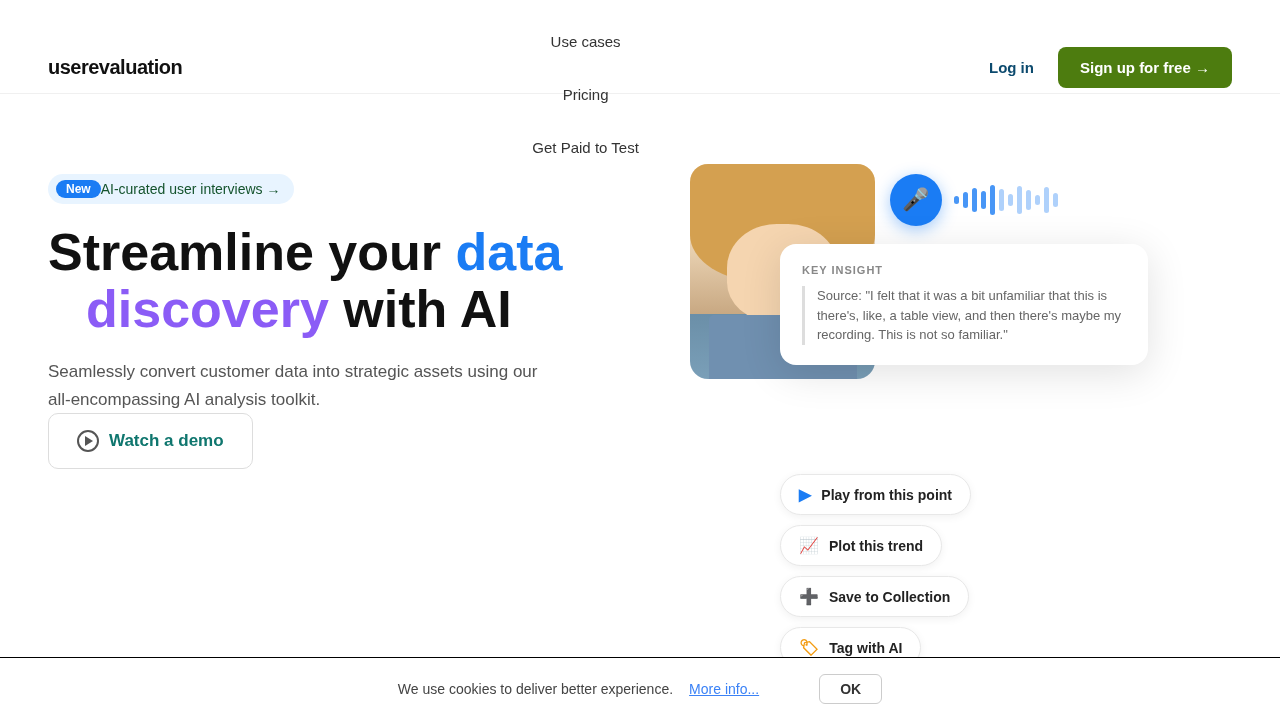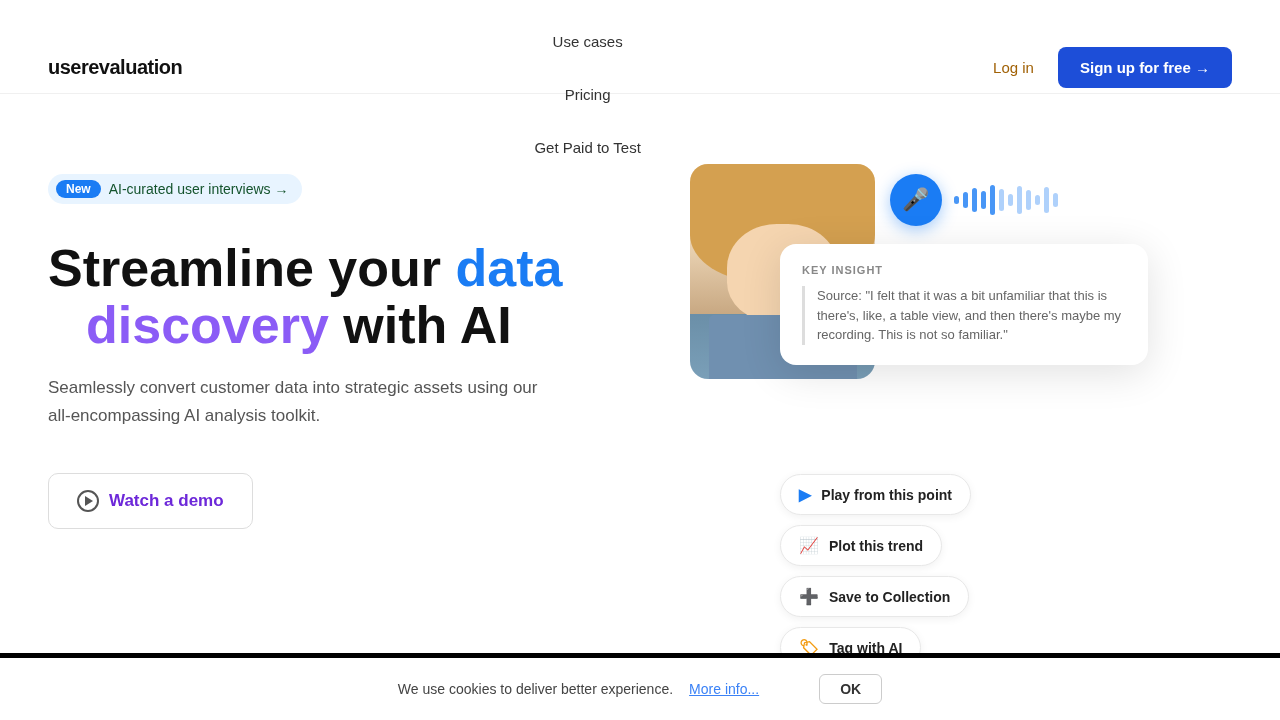--- a/index.html
+++ b/index.html
@@ -4,36 +4,36 @@
   <style>
     * { margin: 0; padding: 0; box-sizing: border-box; }
     body { font-family: -apple-system, BlinkMacSystemFont, 'Segoe UI', sans-serif; background: #fff; width: 1280px; height: 720px; overflow: hidden; position: relative; }
 
     
     nav { display: flex; align-items: center; justify-content: space-between; padding: 0 48px; height: 52px; border-bottom: 1px solid #f0f0f0; margin-top: 42px; }
     .nav-logo { font-size: 20px; font-weight: 700; color: #111; letter-spacing: -0.5px; }
     .nav-links { display: flex; align-items: center; gap: 36px; flex-direction: column; }
     .nav-links a { font-size: 15px; color: #333; text-decoration: none; font-weight: 500; }
     .nav-right { display: flex; align-items: center; gap: 24px; }
-    .btn-login { font-size: 15px; color: #a16207; font-weight: 400; background: none; border: none; cursor: pointer; }
-    .btn-signup { background: #1d4ed8; color: #fff; border: none; border-radius: 8px; padding: 12px 22px; font-size: 15px; font-weight: 600; cursor: pointer; display: flex; align-items: center; gap: 6px; }
+    .btn-login { font-size: 15px; color: #0c4a6e; font-weight: 700; background: none; border: none; cursor: pointer; }
+    .btn-signup { background: #4d7c0f; color: #fff; border: none; border-radius: 8px; padding: 12px 22px; font-size: 15px; font-weight: 600; cursor: pointer; display: flex; align-items: center; gap: 6px; }
 
     
     .hero { display: flex; align-items: flex-start; padding: 70px 48px 0 48px; gap: 60px; }
     .hero-left { flex: 1; max-width: 580px; padding-top: 10px; }
-    .new-badge { display: inline-flex; align-items: center; gap: 8px; background: #e8f4ff; border-radius: 20px; padding: 6px 14px 6px 8px; margin-bottom: 36px; }
+    .new-badge { display: inline-flex; align-items: center; background: #e8f4ff; border-radius: 20px; padding: 6px 14px 6px 8px; margin-bottom: 20px; }
     .new-tag { background: #1a7cf4; color: #fff; font-size: 12px; font-weight: 700; border-radius: 12px; padding: 2px 10px; }
     .new-badge-text { font-size: 14px; color: #14532d; font-weight: 500; }
     h1 { font-size: 52px; font-weight: 800; line-height: 1.1; color: #111; margin-bottom: 20px; }
     h1 .accent { color: #1a7cf4; }
     h1 .accent2 { color: #8b5cf6; margin-left: 38px; }
-    .hero-sub { font-size: 17px; color: #555; line-height: 1.6; margin-bottom: 44px; max-width: 500px; }
+    .hero-sub { font-size: 17px; color: #555; line-height: 1.6; max-width: 500px; }
     .hero-buttons { display: flex; align-items: center; gap: 16px; }
     .btn-primary { background: #1a7cf4; color: #fff; border: none; border-radius: 10px; padding: 16px 32px; font-size: 17px; font-weight: 700; cursor: pointer; }
-    .btn-demo { background: #fff; color: #6d28d9; border: 1.5px solid #ddd; border-radius: 10px; padding: 16px 28px; font-size: 17px; font-weight: 600; cursor: pointer; display: flex; align-items: center; gap: 10px; }
+    .btn-demo { background: #fff; color: #0f766e; border: 1.5px solid #ddd; border-radius: 10px; padding: 16px 28px; font-size: 17px; font-weight: 600; cursor: pointer; display: flex; align-items: center; gap: 10px; }
     .play-icon { width: 22px; height: 22px; border: 2px solid #555; border-radius: 50%; display: flex; align-items: center; justify-content: center; }
     .play-triangle { width: 0; height: 0; border-top: 5px solid transparent; border-bottom: 5px solid transparent; border-left: 8px solid #555; margin-left: 2px; }
 
     
     .hero-right { flex: 1; position: relative; height: 500px; }
     .user-photo { width: 185px; height: 215px; border-radius: 18px; overflow: hidden; background: linear-gradient(135deg, #c9d6e3, #a8b8c8); position: absolute; top: 0; left: 20px; display: flex; align-items: center; justify-content: center; }
     
     .face-bg { width: 100%; height: 100%; background: linear-gradient(180deg, #f5e6d0 0%, #e8d0b0 40%, #c8a882 70%, #6b8fa8 70%, #7a9fb8 100%); }
     .hair { position: absolute; top: 0; left: 0; right: 0; height: 55%; background: #d4a050; border-radius: 0 0 40% 40%; }
     .face { position: absolute; top: 28%; left: 20%; right: 20%; height: 45%; background: #f5d5b0; border-radius: 45% 45% 40% 40%; }
@@ -48,21 +48,21 @@
     .insight-card { position: absolute; top: 80px; left: 110px; background: #fff; border-radius: 16px; padding: 20px 22px; width: 368px; box-shadow: 0 8px 40px rgba(0,0,0,0.12); }
     .insight-label { font-size: 11px; font-weight: 800; color: #888; letter-spacing: 1px; margin-bottom: 10px; text-transform: uppercase; }
     .insight-text { font-size: 14px; color: #222; line-height: 1.5; margin-bottom: 14px; font-weight: 500; }
     .insight-source { border-left: 3px solid #ddd; padding-left: 12px; font-size: 13px; color: #666; line-height: 1.5; font-style: normal; }
 
     .action-buttons { position: absolute; top: 310px; left: 110px; display: flex; flex-direction: column; gap: 10px; }
     .action-btn { display: flex; align-items: center; gap: 10px; background: #fff; border: 1.5px solid #e8e8e8; border-radius: 24px; padding: 10px 18px; font-size: 14px; font-weight: 600; color: #222; box-shadow: 0 2px 8px rgba(0,0,0,0.06); cursor: pointer; width: fit-content; }
     .action-icon { font-size: 16px; }
 
     
-    .cookie-banner { position: absolute; bottom: 0; left: 0; right: 0; background: #fff; border-top: 5px solid #000000; display: flex; align-items: center; justify-content: center; gap: 16px; padding: 16px 40px; font-size: 14px; color: #444; }
+    .cookie-banner { position: absolute; bottom: 0; left: 0; right: 0; background: #fff; border-top: 1px solid #000000; display: flex; align-items: center; justify-content: center; gap: 16px; padding: 16px 40px; font-size: 14px; color: #444; }
     .cookie-more { color: #3b82f6; text-decoration: underline; cursor: pointer; }
     .cookie-ok { border: 1.5px solid #ccc; border-radius: 6px; background: #fff; padding: 6px 20px; font-size: 14px; cursor: pointer; font-weight: 600; color: #333; margin-left: 44px; }
   </style>
 </head>
 <body>
 
 <nav>
   <div class="nav-logo">userevaluation</div>
   <div class="nav-links">
     <a href="#">Features</a>

